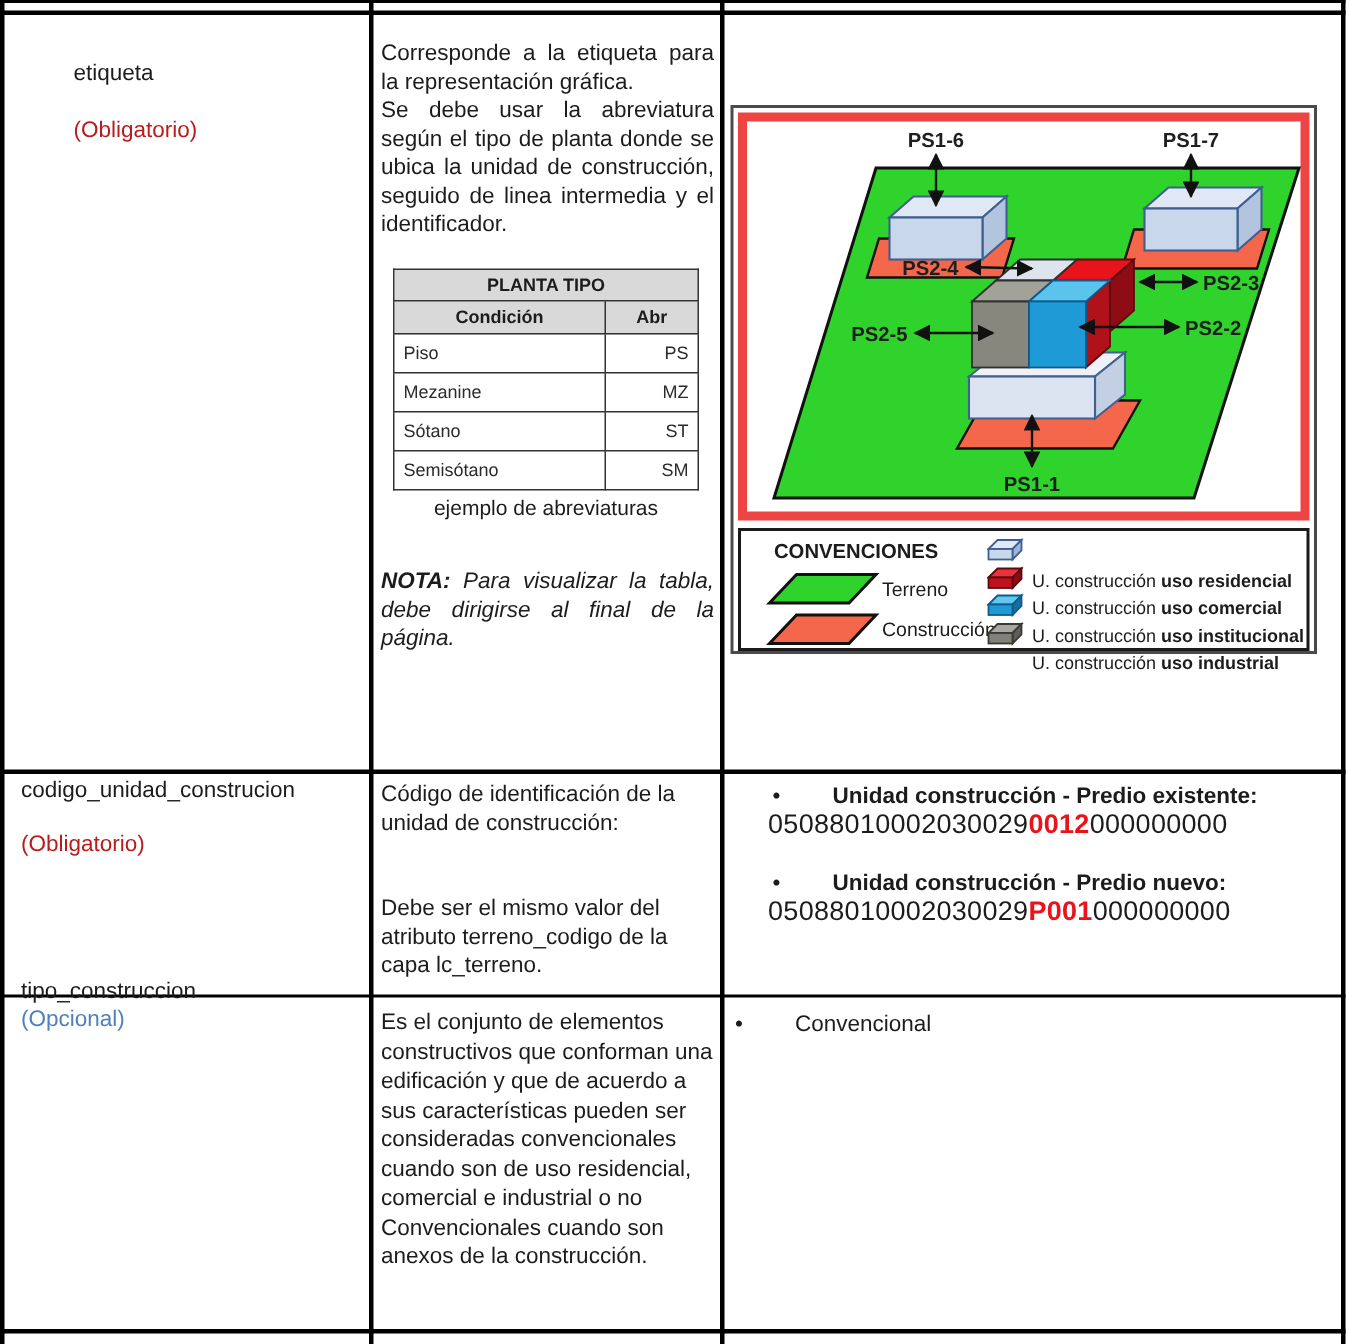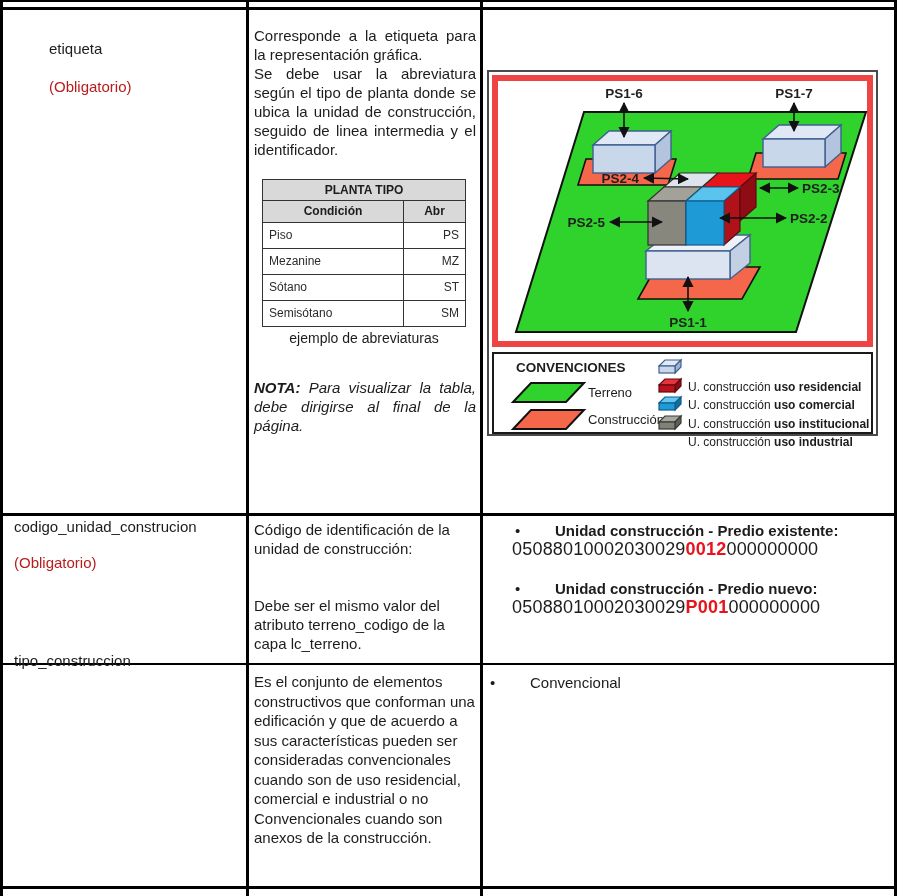--- a/index.html
+++ b/index.html
@@ -243,20 +243,21 @@
       <div class="ex-code"><span>05088010002030029</span><b>0012</b><span>000000000</span></div>
     </div>
     <div class="ex-item">
       <div class="ex-head"><span class="bullet">•</span><b>Unidad construcción - Predio nuevo:</b></div>
       <div class="ex-code"><span>05088010002030029</span><b>P001</b><span>000000000</span></div>
     </div>
   </div>
 
   <div class="cell" style="left:14px;top:651px;width:228px;line-height:19px;">
     <div class="fieldname">tipo_construccion</div>
+    <div class="req-blue">(Opcional)</div>
   </div>
 
   <div class="cell desc" style="left:254px;top:672px;line-height:19.5px;">
     <p>Es el conjunto de elementos constructivos que conforman una edificación y que de acuerdo a sus características pueden ser consideradas convencionales cuando son de uso residencial, comercial e industrial o no Convencionales cuando son anexos de la construcción.</p>
   </div>
 
   <div class="cell" style="left:487px;top:674px;width:402px;">
     <div class="ex-head" style="font-weight:normal;"><span class="bullet">•</span><span>Convencional</span></div>
   </div>
 

